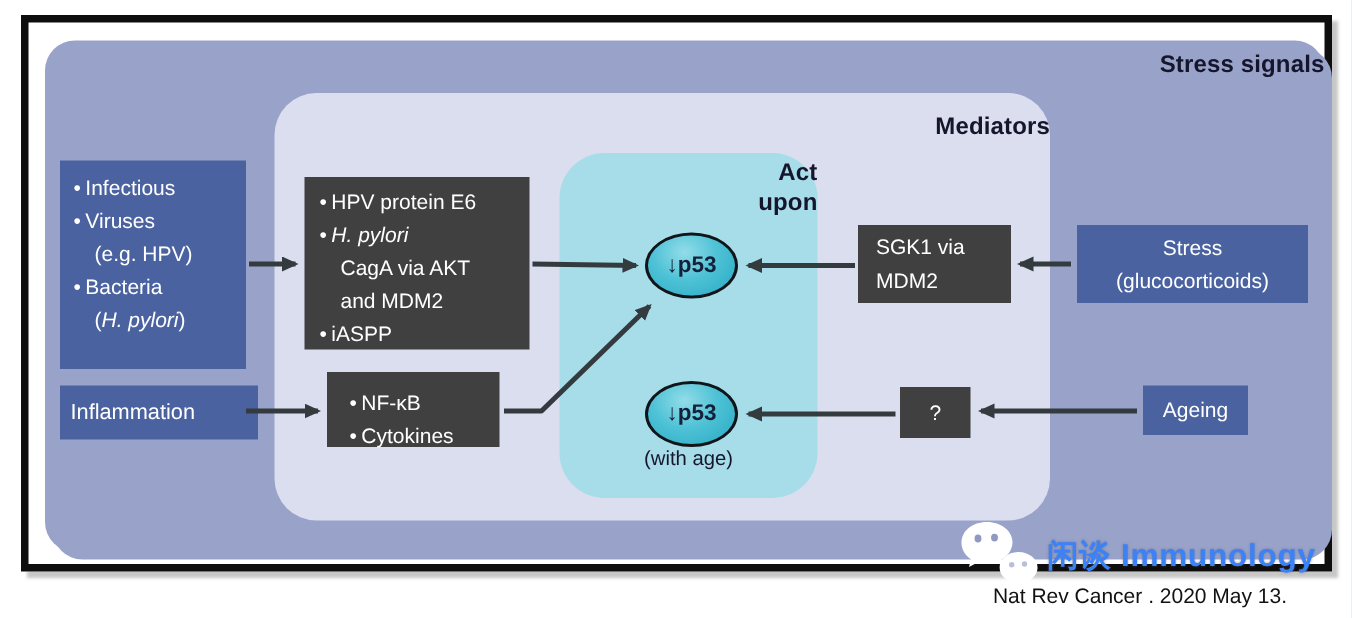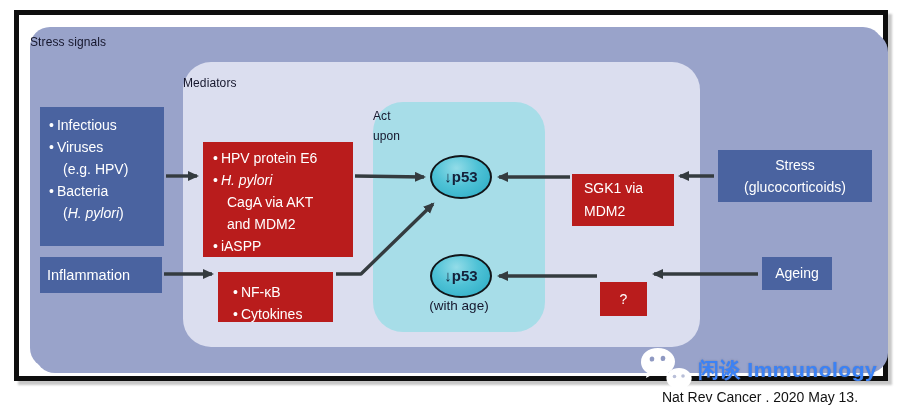--- a/index.html
+++ b/index.html
@@ -11,36 +11,36 @@
   .frame{
     position:absolute;left:14px;top:10px;width:874px;height:371px;
     border:5px solid #0e0e0e;background:#ffffff;box-sizing:border-box;
     box-shadow:4px 4px 2px rgba(130,130,130,0.45);
   }
   .panel{position:absolute;box-sizing:border-box;}
   .panel-outer{left:30px;top:27px;width:853px;height:341px;background:#99a3ca;border-radius:20px;}
   .panel-inner{left:183px;top:62px;width:517px;height:285px;background:#dbdeef;border-radius:28px;}
   .panel-teal{left:373px;top:102px;width:172px;height:230px;background:#a7dde8;border-radius:30px;}
   .panel-title{
-    position:absolute;text-align:left;font-weight:normal;font-size:12px;color:#15162c;
+    position:absolute;text-align:right;font-weight:bold;font-size:16px;color:#15162c;
     letter-spacing:0.1px;
   }
   .title-stress{left:30px;top:35px;width:853px;}
   .title-mediators{left:183px;top:76px;width:517px;}
   .title-act{left:373px;top:106px;width:172px;line-height:20px;}
   .box{
     position:absolute;box-sizing:border-box;color:#ffffff;font-size:14px;line-height:22px;
   }
   .box-dark{background:#4a63a0;}
-  .box-med{background:#b91c1c;margin-top:24px;}
+  .box-med{background:#404040;}
   .bullet-line{padding-left:14px;text-indent:-14px;white-space:nowrap;}
   .cont-line{padding-left:14px;white-space:nowrap;}
   .bullet{margin-right:3px;}
   .box-infectious{left:40px;top:107px;width:124px;height:139px;padding:7px 2px 0 9px;}
-  .box-inflammation{left:40px;top:257px;width:122px;height:36px;line-height:36px;padding-left:7px;font-size:14.5px;}
+  .box-inflammation{left:40px;top:257px;width:132px;height:36px;line-height:36px;padding-left:7px;font-size:14.5px;}
   .box-hpv{left:203px;top:118px;width:150px;height:115px;padding:5px 2px 0 10px;}
   .box-nfkb{left:218px;top:248px;width:115px;height:50px;padding:9px 0 0 15px;}
   .box-sgk1{left:572px;top:150px;width:102px;height:52px;padding:3px 0 0 12px;line-height:22.5px;}
   .box-question{left:600px;top:258px;width:47px;height:34px;line-height:34px;text-align:center;}
   .box-stress{left:718px;top:150px;width:154px;height:52px;padding-top:4px;text-align:center;line-height:22px;}
   .box-ageing{left:762px;top:257px;width:70px;height:33px;line-height:33px;text-align:center;}
   .p53{
     position:absolute;width:62px;height:44px;border-radius:50%;
     border:2.5px solid #111418;box-sizing:border-box;
     background:radial-gradient(ellipse at 42% 28%, #93dce8 0%, #4fc2d6 45%, #27a9c3 100%);

